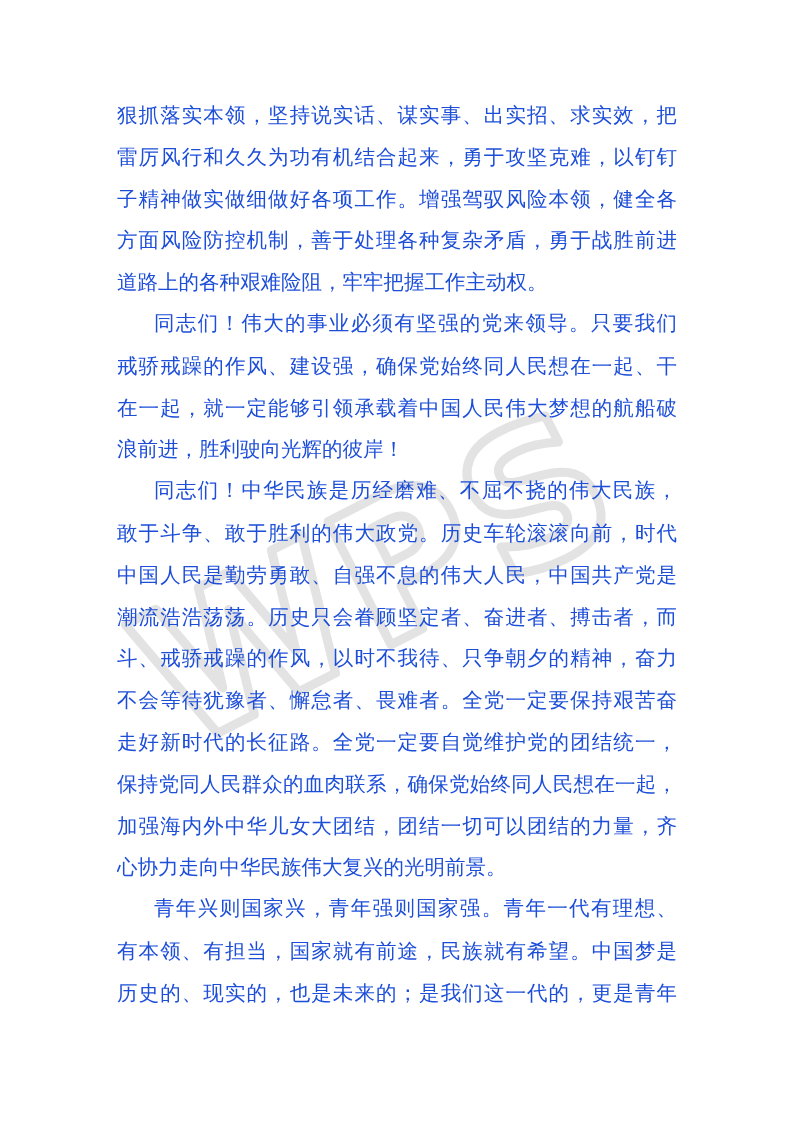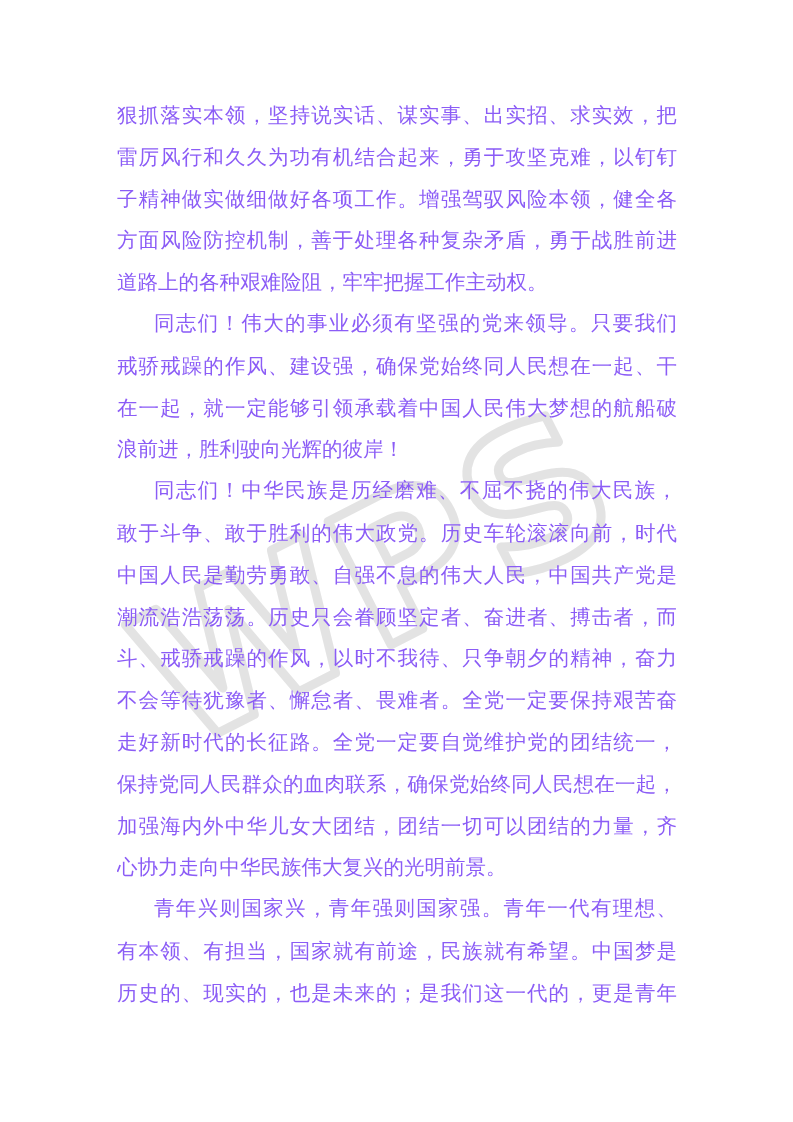--- a/index.html
+++ b/index.html
@@ -53,21 +53,21 @@
 <body>
 
 <div class="page">
 
   <svg class="watermark" viewBox="0 0 793 1122" xmlns="http://www.w3.org/2000/svg" aria-hidden="true">
     <g transform="translate(378,578) rotate(-27)">
       <text x="0" y="0" text-anchor="middle" dominant-baseline="central" font-family="DejaVu Sans, sans-serif" font-weight="bold" font-size="190" letter-spacing="6" fill="none" stroke-width="9" stroke-linejoin="round" stroke="#e3e3e3">WPS</text>
     </g>
   </svg>
 
-  <div class="text-block" style="color: #8b5cf6;">
+  <div class="text-block" style="color: #1d4ed8;">
       <div class="line">狠抓落实本领，坚持说实话、谋实事、出实招、求实效，把</div>
       <div class="line">雷厉风行和久久为功有机结合起来，勇于攻坚克难，以钉钉</div>
       <div class="line">子精神做实做细做好各项工作。增强驾驭风险本领，健全各</div>
       <div class="line">方面风险防控机制，善于处理各种复杂矛盾，勇于战胜前进</div>
       <div class="line short">道路上的各种艰难险阻，牢牢把握工作主动权。</div>
       <div class="line indent">同志们！伟大的事业必须有坚强的党来领导。只要我们</div>
       <div class="line">戒骄戒躁的作风、建设强，确保党始终同人民想在一起、干</div>
       <div class="line">在一起，就一定能够引领承载着中国人民伟大梦想的航船破</div>
       <div class="line short">浪前进，胜利驶向光辉的彼岸！</div>
       <div class="line indent">同志们！中华民族是历经磨难、不屈不挠的伟大民族，</div>

